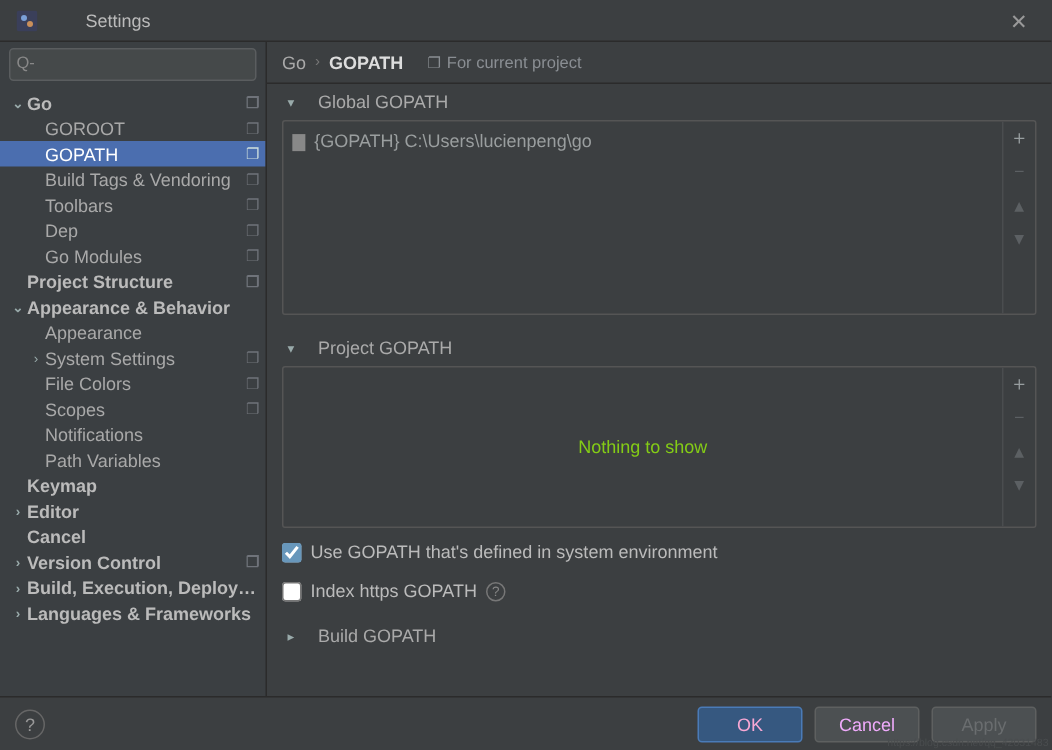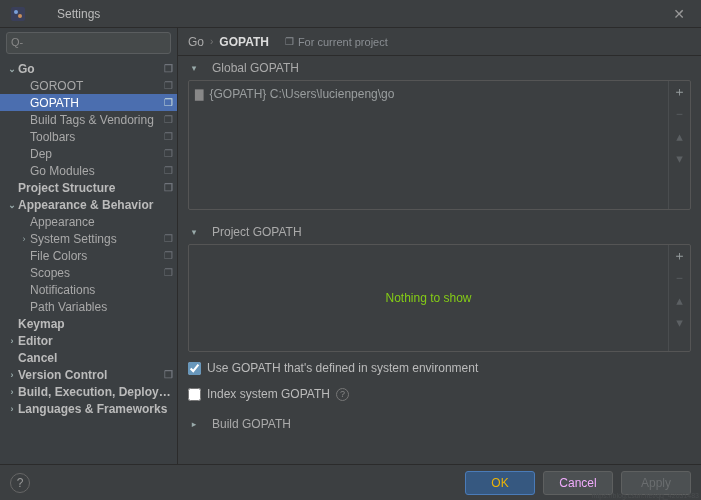--- a/index.html
+++ b/index.html
@@ -56,21 +56,21 @@
   .checkrow { display:flex; align-items:center; height: 20px; margin-top:6px; }
   .checkrow input { margin-right:6px; accent-color:#6897bb; width:13px; height:13px; }
   .checkrow .lbl { font-size:12px; color:#bbb; }
   .help-circle { margin-left:6px; width:13px; height:13px; border:1px solid #777; border-radius:50%; display:inline-flex; align-items:center; justify-content:center; font-size:9px; color:#888; }
 
   
   .footer { position:absolute; bottom:0; left:0; right:0; height:36px; border-top:1px solid #2b2b2b; display:flex; align-items:center; padding: 0 10px; background:#3c3f41; }
   .footer .help { width:20px; height:20px; border:1px solid #666; border-radius:50%; display:flex; align-items:center; justify-content:center; color:#999; font-size:12px; cursor:pointer; }
   .footer .spacer { flex:1; }
   .fbtn { height:24px; min-width:70px; padding:0 14px; border:1px solid #5e6060; background:#4c5052; color:#f0abfc; font-size:12px; border-radius:3px; margin-left:8px; cursor:pointer; }
-  .fbtn.primary { background:#365880; border-color:#4a7bb8; color:#eab308; }
+  .fbtn.primary { background:#365880; border-color:#4a7bb8; color:#f9a8d4; }
   .fbtn.disabled { color:#6a6d6f; }
 
   
   .wm { position:absolute; bottom:1px; right:2px; font-size:7px; color:#4a4d4f; pointer-events:none; }
 </style>
 </head>
 <body>
 
 <div class="titlebar">
   <span class="app-icon">
@@ -238,21 +238,21 @@
           <div class="btn dim">▾</div>
         </div>
       </div>
 
       <div class="checkrow">
         <input type="checkbox" checked="" style="">
         <span class="lbl">Use GOPATH that's defined in system environment</span>
       </div>
       <div class="checkrow">
         <input type="checkbox" style="">
-        <span class="lbl">Index system GOPATH</span>
+        <span class="lbl">Index https GOPATH</span>
         <span class="help-circle">?</span>
       </div>
 
       <div class="section-hdr" style="margin-top:8px;">
         <span class="tri">▸</span>
         <span class="txt">Build GOPATH</span>
       </div>
     </div>
   </div>
 </div>

